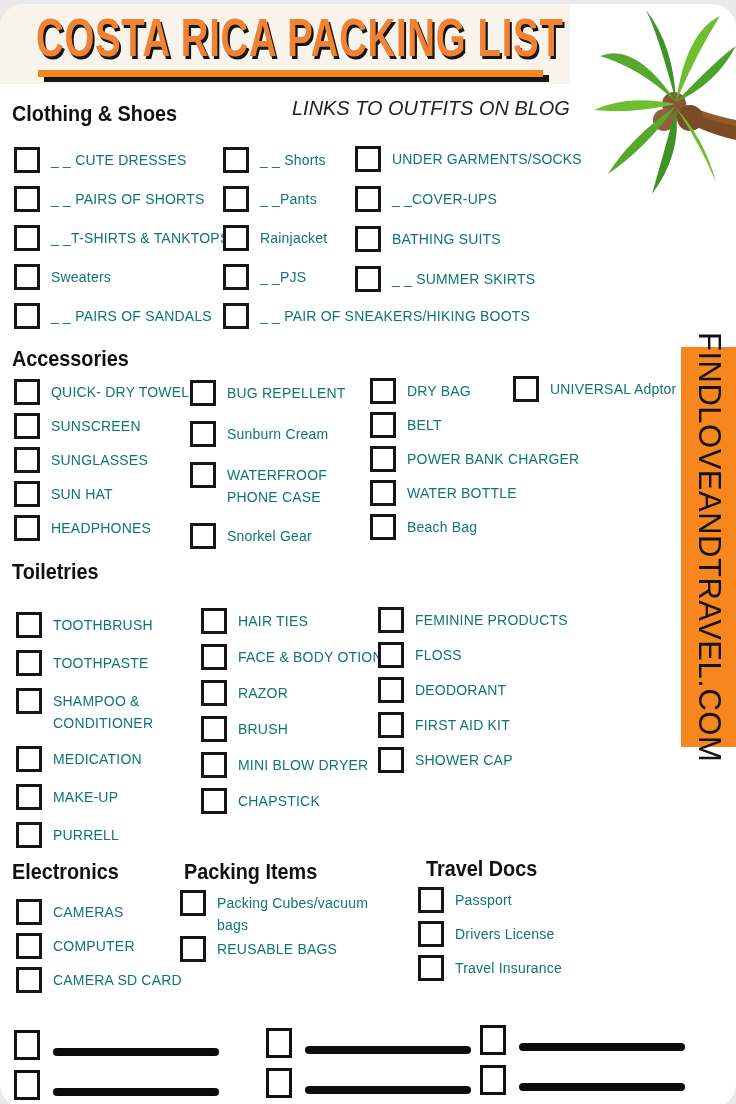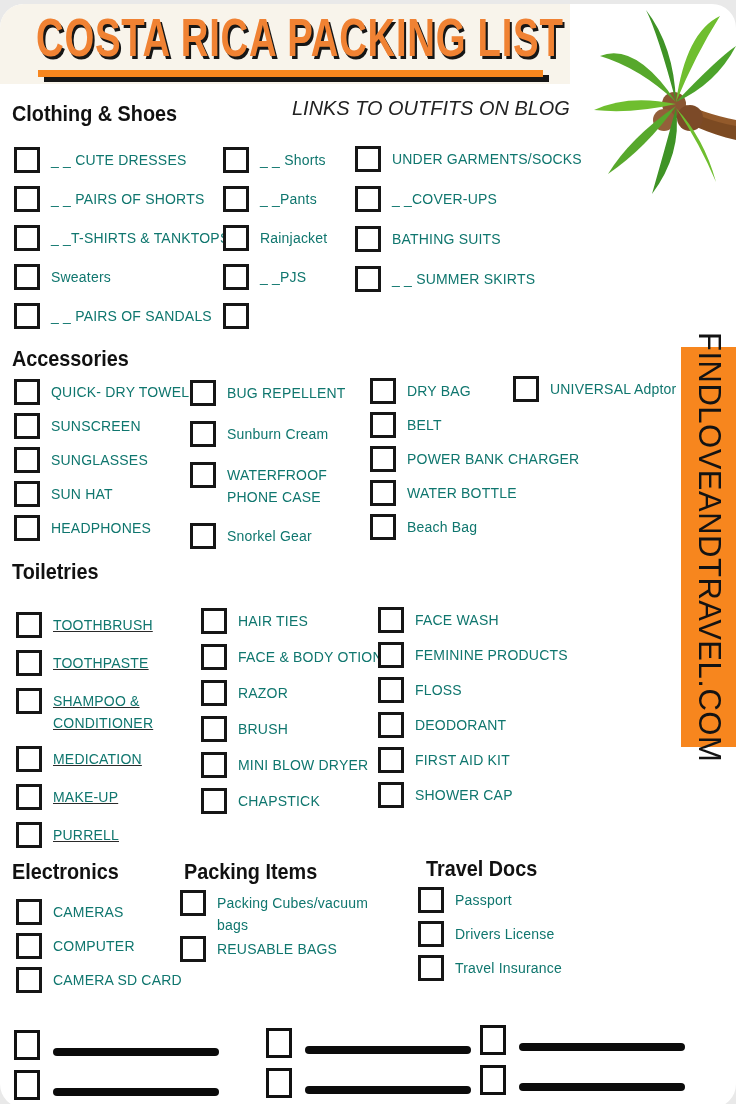--- a/index.html
+++ b/index.html
@@ -104,20 +104,21 @@
     <div class="item">
         <span class="cb"></span>
         <span class="lbl">Rainjacket</span>
       </div>
     <div class="item">
         <span class="cb"></span>
         <span class="lbl">_ _PJS</span>
       </div>
     <div class="item">
         <span class="cb"></span>
+        <span class="lbl">_ _ PAIR OF SNEAKERS/HIKING BOOTS</span>
       </div>
   </div>
 
   <div class="col" style="left:355px;top:142px;row-gap:14px;">
     <div class="item">
         <span class="cb"></span>
         <span class="lbl">UNDER GARMENTS/SOCKS</span>
       </div>
     <div class="item">
         <span class="cb"></span>
@@ -202,21 +203,21 @@
 
   <div class="col" style="left:513px;top:372px;">
     <div class="item">
         <span class="cb"></span>
         <span class="lbl">UNIVERSAL Adptor</span>
       </div>
   </div>
 
   <div class="sec-h" style="left:12px;top:555px;">Toiletries</div>
 
-  <div class="col wrap" style="left:16px;top:608px;row-gap:12px;width:150px;text-decoration:underline;">
+  <div class="col wrap" style="left:16px;top:608px;row-gap:12px;width:150px;">
     <div class="item">
         <span class="cb"></span>
         <span class="lbl">TOOTHBRUSH</span>
       </div>
     <div class="item">
         <span class="cb"></span>
         <span class="lbl">TOOTHPASTE</span>
       </div>
     <div class="item">
         <span class="cb"></span>
@@ -257,24 +258,20 @@
         <span class="cb"></span>
         <span class="lbl">MINI BLOW DRYER</span>
       </div>
     <div class="item">
         <span class="cb"></span>
         <span class="lbl">CHAPSTICK</span>
       </div>
   </div>
 
   <div class="col" style="left:378px;top:603px;row-gap:9px;">
-    <div class="item">
-        <span class="cb"></span>
-        <span class="lbl">FACE WASH</span>
-      </div>
     <div class="item">
         <span class="cb"></span>
         <span class="lbl">FEMININE PRODUCTS</span>
       </div>
     <div class="item">
         <span class="cb"></span>
         <span class="lbl">FLOSS</span>
       </div>
     <div class="item">
         <span class="cb"></span>

